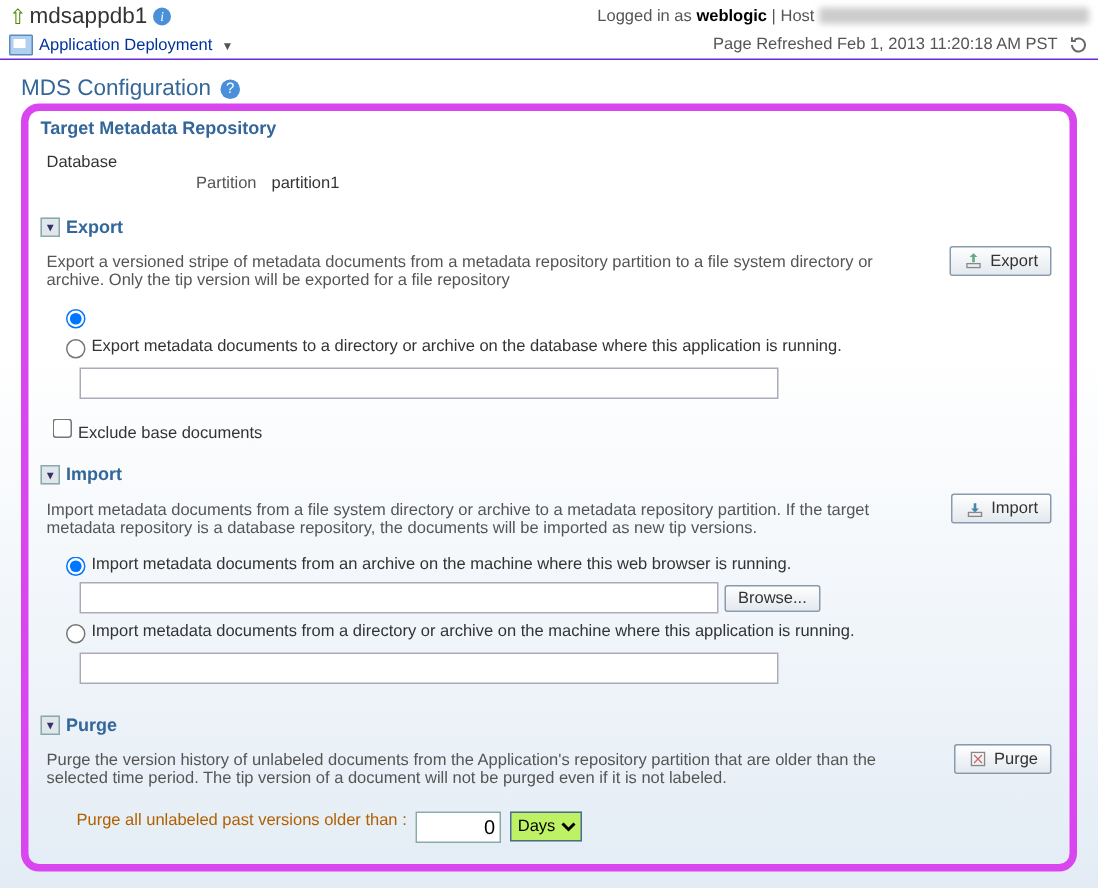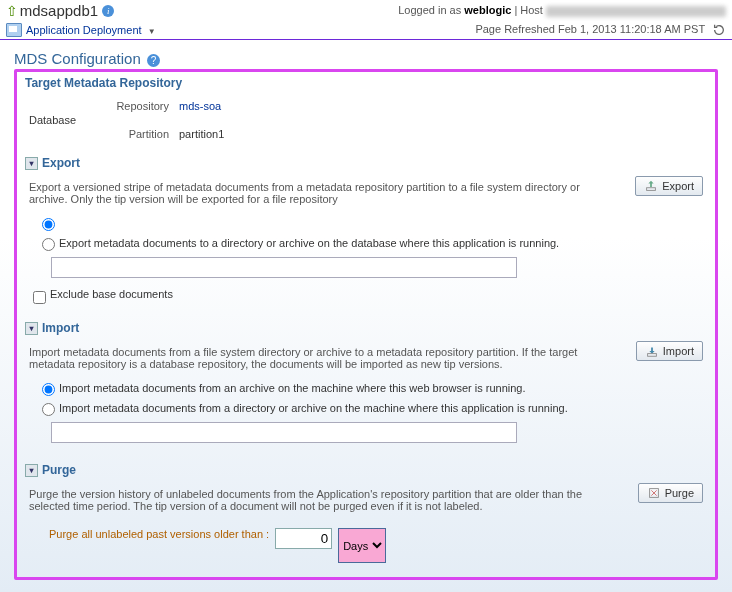--- a/index.html
+++ b/index.html
@@ -13,40 +13,40 @@
 .host-blur{display:inline-block;width:180px;height:11px;background:#ccc;filter:blur(2px);vertical-align:middle;border-radius:2px}
 .subhead{display:flex;align-items:center;padding:2px 6px;border-bottom:1px solid #6d28d9}
 .deploy-icon{display:inline-block;width:14px;height:12px;background:#b0d0f0;border:1px solid #5a8ac0;border-radius:1px;margin-right:4px;position:relative}
 .deploy-icon::after{content:"";position:absolute;left:2px;top:2px;width:8px;height:6px;background:#fff}
 .dropdown-arrow{font-size:8px;margin-left:3px;color:#555}
 .refresh-info{margin-left:auto;font-size:11px;color:#555}
 .refresh-btn{display:inline-block;width:14px;height:14px;margin-left:4px;vertical-align:middle}
 .content{padding:6px 14px}
 .page-title{color:#336699;font-size:15px;font-weight:normal;margin:4px 0 2px}
 .help-icon{display:inline-block;width:13px;height:13px;border-radius:50%;background:#4a90d9;color:#fff;font-size:10px;text-align:center;line-height:13px;margin-left:2px;vertical-align:middle}
-.section{border:3px solid #d946ef;border-radius:2px;margin-bottom:10px;background:transparent}
+.section{border:5px solid #d946ef;border-radius:12px;margin-bottom:10px;background:transparent}
 .section-title{color:#336699;font-weight:bold;font-size:12px;padding:4px 8px;display:flex;align-items:center}
 .disclose{display:inline-block;width:11px;height:11px;background:#e0e6ec;border:1px solid #8aa;margin-right:4px;font-size:8px;text-align:center;line-height:11px;color:#336}
 .section-body{padding:4px 12px 10px}
 .kv-row{display:flex;margin:2px 0}
 .kv-label{width:140px;text-align:right;color:#555;padding-right:10px}
 .kv-val{color:#333}
 .desc{color:#555;margin:3px 0 6px;padding-right:100px}
 .btn{background:linear-gradient(to bottom,#fefefe,#e3e9ef);border:1px solid #8a9aad;border-radius:2px;padding:2px 8px;font-size:11px;cursor:pointer;display:inline-flex;align-items:center;gap:4px;color:#333}
 .btn-float{float:right;margin-top:-2px}
 .radio-row{display:flex;align-items:center;margin:4px 0 4px 8px;color:#333}
 .radio-row input[type=radio]{margin-right:4px}
 .text-input{width:460px;height:17px;border:1px solid #aab;background:#fff;margin:2px 0 6px 22px}
-.chk-row{display:flex;align-items:flex-start;margin:4px 0 0 0}
+.chk-row{display:flex;align-items:flex-end;margin:4px 0 0 0}
 .chk-row input{margin-right:4px}
 .browse-row{display:flex;align-items:center;margin:2px 0 4px 22px}
 .browse-row .text-input{margin:0;width:420px}
 .purge-row{display:flex;align-items:flex-start;margin:10px 0 4px 20px;color:#b06000}
 .num-input{width:50px;height:17px;border:1px solid #8aa;text-align:right;padding-right:3px;margin:0 6px}
-.select{height:35px;border:1px solid #4a6a9a;background:#f9a8d4;font-size:11px}
+.select{height:20px;border:1px solid #4a6a9a;background:#bef264;font-size:11px}
 .icon-svg{width:14px;height:14px}
 .clear{clear:both}
 </style>
 </head>
 <body>
 
 <div class="header">
   <span class="up-arrow">⇧</span>
   <span class="app-title">mdsappdb1</span>
   <span class="info-icon">i</span>
@@ -78,24 +78,20 @@
 <div class="content">
 
   <div class="page-title">
     <span>MDS Configuration</span>
     <span class="help-icon">?</span>
   </div>
 
   <div class="section">
     <div class="section-title">Target Metadata Repository</div>
     <div class="section-body">
-      <div class="kv-row">
-          <div class="kv-label">Repository</div>
-          <div class="kv-val"><a href="#">mds-soa</a></div>
-        </div>
       <div class="kv-row">
           <div class="kv-val">Database</div>
         </div>
       <div class="kv-row">
           <div class="kv-label">Partition</div>
           <div class="kv-val">partition1</div>
         </div>
     </div>
 
     <div class="section-title">
@@ -137,20 +133,24 @@
             <rect x="3" y="11" width="10" height="3" fill="none" stroke="#888"></rect>
           </svg>
         <span>Import</span>
       </button>
       <div class="desc">Import metadata documents from a file system directory or archive to a metadata repository partition. If the target metadata repository is a database repository, the documents will be imported as new tip versions.</div>
       <div class="clear"></div>
       <label class="radio-row">
         <input type="radio" name="imp" checked="" style="">
         <span>Import metadata documents from an archive on the machine where this web browser is running.</span>
       </label>
+      <div class="browse-row">
+        <input class="text-input" type="text" style="">
+        <button class="btn" style="margin-left:4px">Browse...</button>
+      </div>
       <label class="radio-row">
         <input type="radio" name="imp" style="">
         <span>Import metadata documents from a directory or archive on the machine where this application is running.</span>
       </label>
       <input class="text-input" type="text" style="">
     </div>
 
     <div class="section-title">
       <span class="disclose">▾</span>
       <span>Purge</span>

